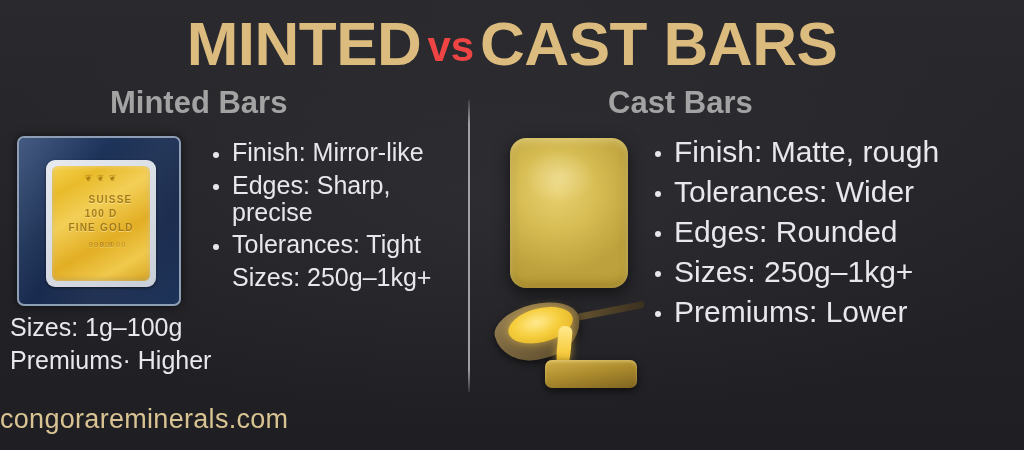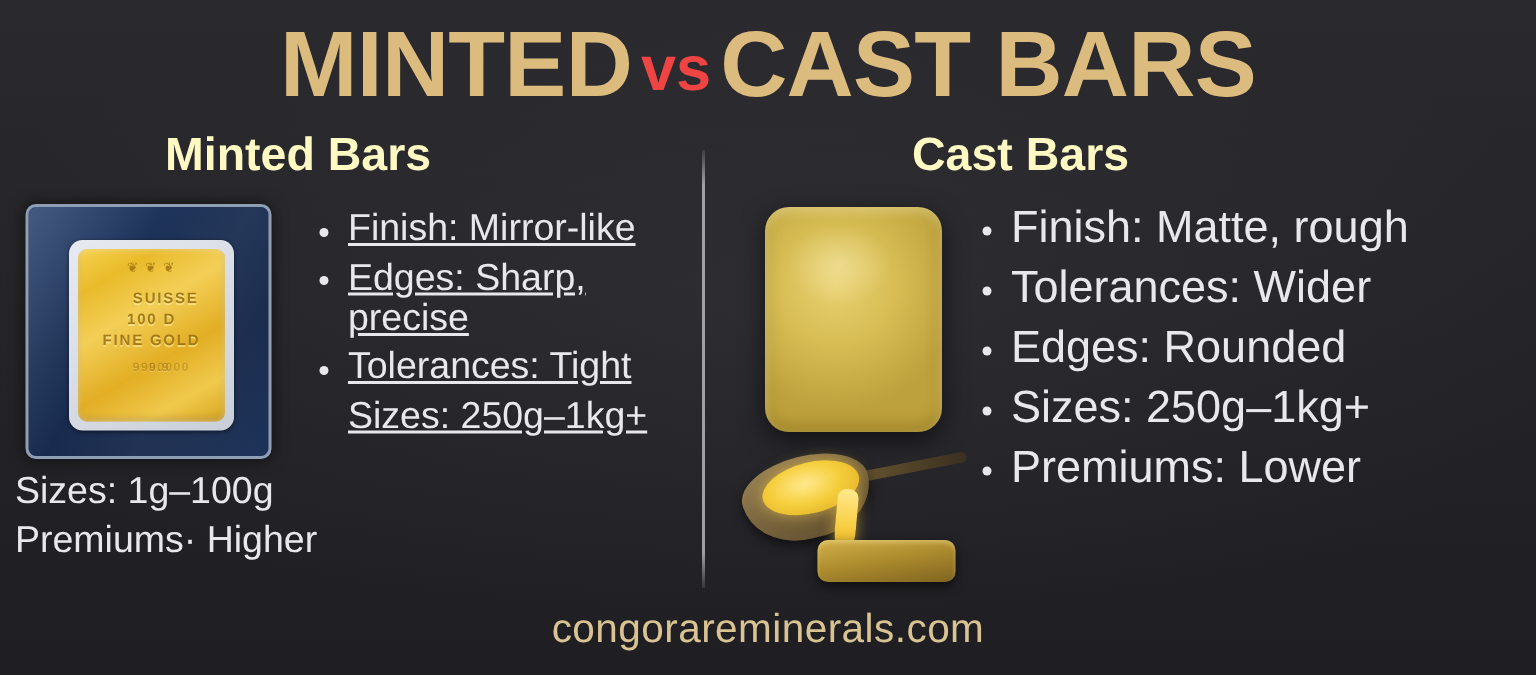--- a/index.html
+++ b/index.html
@@ -50,21 +50,21 @@
     padding: 0 6px;
     position: relative;
     top: -4px;
   }
 
   
   .col-heading {
     position: absolute;
     font-size: 31px;
     font-weight: bold;
-    color: #fef9c3;
+    color: #a3a3a3;
     white-space: nowrap;
   }
   #heading-minted { top: 85px; left: 110px; }
   #heading-cast   { top: 85px; left: 608px; }
 
   
   #divider {
     position: absolute;
     left: 468px;
     top: 100px;
@@ -96,21 +96,20 @@
     border-radius: 50%;
     background: #e8e8ec;
   }
 
   
   #list-minted-inner {
     left: 210px;
     top: 139px;
     width: 250px;
     font-size: 25px;
-    text-decoration: underline;
   }
   
   #list-minted-outer {
     left: -12px;
     top: 314px;
     width: 250px;
     font-size: 25px;
   }
   
   #list-cast {
@@ -274,21 +273,21 @@
     background: linear-gradient(170deg, #d2b04a 0%, #ab8a2d 50%, #7e6420 100%);
     box-shadow: 0 3px 8px rgba(0,0,0,0.6), inset 0 2px 3px rgba(255,240,170,0.35);
   }
 
   
   #footer-url {
     position: absolute;
     left: 0;
     top: 404px;
     width: 1024px;
-    text-align: center;
+    text-align: left;
     font-size: 27px;
     color: #d9c392;
     letter-spacing: 0.3px;
   }
 </style>
 </head>
 <body>
 
 <div id="canvas">
 

